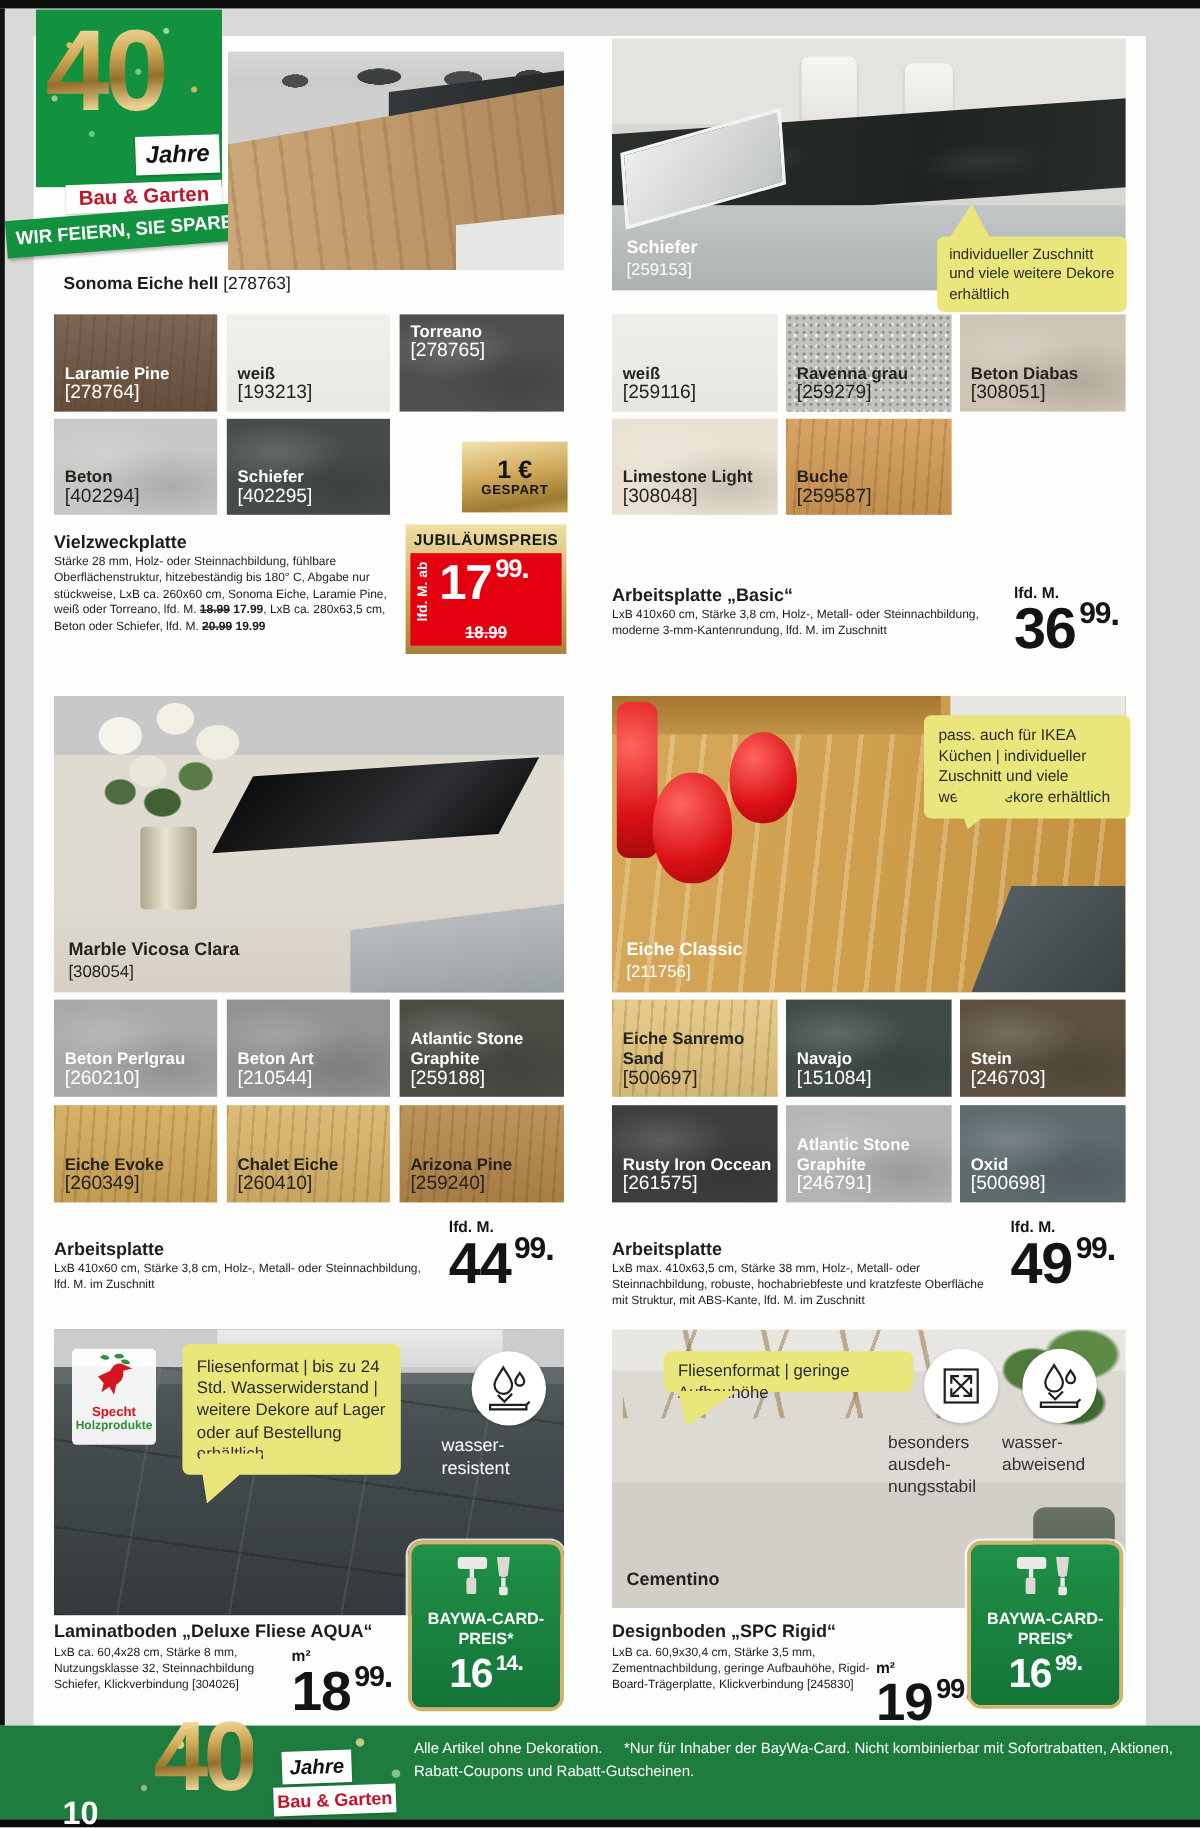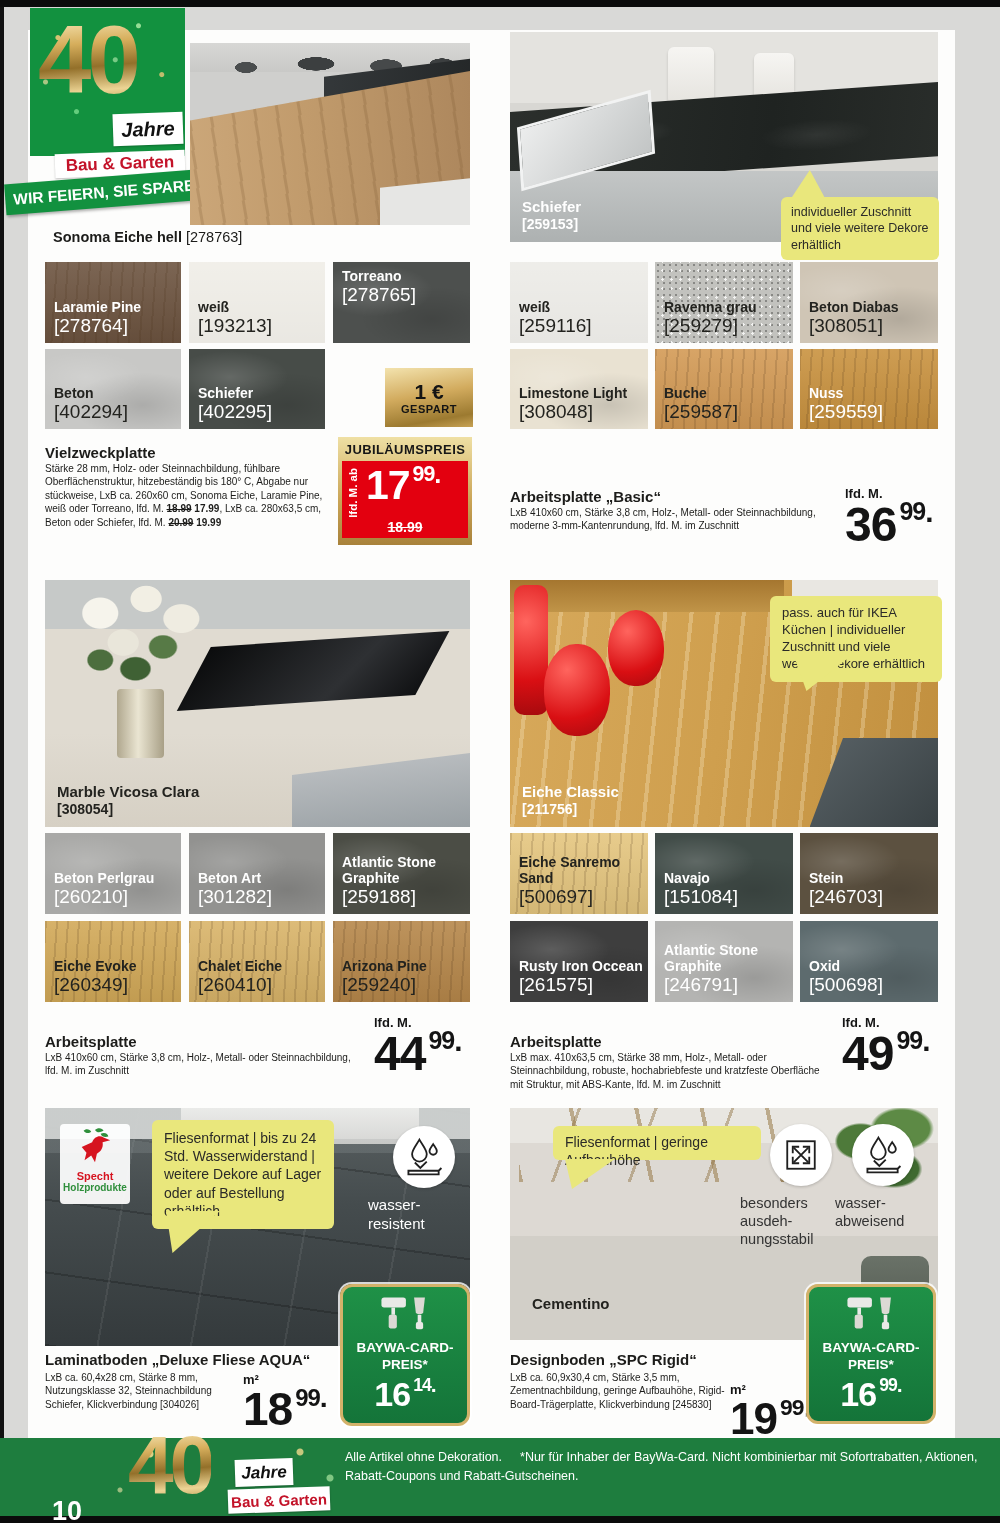--- a/index.html
+++ b/index.html
@@ -31,21 +31,21 @@
     font-weight:700;font-style:italic;font-size:20px;color:#111;}
   .brand-tag{left:55px;top:152px;width:130px;height:24px;transform:rotate(-2deg);
     font-weight:700;font-size:17px;color:#c31329;}
   .feier-banner{left:5px;top:176px;width:214px;height:31px;transform:rotate(-4.5deg);
     background:#12913f;color:#fff;font-weight:700;font-size:15.5px;
     display:flex;align-items:center;justify-content:center;box-shadow:1px 2px 3px rgba(0,0,0,.3);}
 
   
   .hero{overflow:hidden;}
   .hero-label{position:absolute;left:12px;bottom:9px;font-size:15px;font-weight:700;line-height:1.2;}
-  .hero-label .sku{display:block;font-weight:700;font-size:14px;}
+  .hero-label .sku{display:block;font-weight:400;font-size:14px;}
   .light{color:#fff;} .darktx{color:#23231f;}
 
   #hero1{left:190px;top:43px;width:280px;height:182px;background:linear-gradient(180deg,#d7d7d5 0%,#c9c9c7 16%,#cfcfcd 16%);}
   #hero1 .h1-appl{position:absolute;left:0;top:0;right:0;height:20%;background:
     radial-gradient(18px 9px at 20% 68%, #4a4d4e 60%, transparent 62%),
     radial-gradient(30px 11px at 45% 58%, #3c3f40 60%, transparent 62%),
     radial-gradient(26px 11px at 70% 64%, #46494a 60%, transparent 62%),
     radial-gradient(20px 9px at 90% 58%, #3c3f40 60%, transparent 62%);}
   #hero1 .h1-dark{position:absolute;right:-4%;top:13%;width:56%;height:26%;background:linear-gradient(100deg,#34383a,#232627);transform:skewY(-7deg);}
   #hero1 .h1-wood{position:absolute;left:-12%;right:-8%;top:30%;bottom:-18%;transform:rotate(-10deg);background:
@@ -112,21 +112,21 @@
     background:linear-gradient(180deg,#6a7268,#4c544b);}
 
   
   .bubble{background:#e9e77c;border-radius:6px;padding:9px 12px;font-size:14px;line-height:1.3;color:#2b2b28;}
   .bubble.small{font-size:12.5px;padding:7px 10px;}
   .pointer{background:#e9e77c;}
 
   
   .swatch{position:absolute;}
   .slbl{position:absolute;left:9px;bottom:6px;font-size:14px;font-weight:700;line-height:1.15;}
-  .slbl .ssku{display:block;font-weight:400;font-size:19px;}
+  .slbl .ssku{display:block;font-weight:400;font-size:16px;}
   .label-top .slbl{top:6px;bottom:auto;}
   .tx-wood{background-image:
     repeating-linear-gradient(94deg, rgba(70,45,20,.16) 0 2px, transparent 2px 11px),
     linear-gradient(180deg, rgba(255,255,255,.10), rgba(0,0,0,.08));}
   .tx-stone{background-image:
     radial-gradient(90px 40px at 30% 35%, rgba(255,255,255,.16), transparent 65%),
     radial-gradient(110px 50px at 72% 70%, rgba(0,0,0,.14), transparent 65%);}
   .tx-speck{background-image:
     radial-gradient(circle, rgba(90,90,86,.55) 1px, transparent 1.5px),
     radial-gradient(circle, rgba(255,255,255,.8) 1px, transparent 1.4px);
@@ -283,23 +283,20 @@
   </div>
   <div class="abs swatch tx-stone" style="left: 800px; top: 262px; width: 138px; height: 81px; background-color: rgb(207, 197, 181);">
     <div class="slbl darktx"><span>Beton Diabas</span><span class="ssku">[308051]</span></div>
   </div>
   <div class="abs swatch tx-stone" style="left: 510px; top: 349px; width: 138px; height: 80px; background-color: rgb(233, 226, 210);">
     <div class="slbl darktx"><span>Limestone Light</span><span class="ssku">[308048]</span></div>
   </div>
   <div class="abs swatch tx-wood" style="left: 655px; top: 349px; width: 138px; height: 80px; background-color: rgb(211, 154, 85);">
     <div class="slbl darktx"><span>Buche</span><span class="ssku">[259587]</span></div>
   </div>
-  <div class="abs swatch tx-wood" style="left: 800px; top: 349px; width: 138px; height: 80px; background-color: rgb(201, 146, 63);">
-    <div class="slbl light"><span>Nuss</span><span class="ssku">[259559]</span></div>
-  </div>
 
   <div class="abs sec-title" style="left:510px;top:488px;">Arbeitsplatte „Basic“</div>
   <div class="abs sec-desc" style="left:510px;top:506px;width:310px;">LxB 410x60 cm, Stärke 3,8 cm, Holz-, Metall- oder Steinnachbildung, moderne 3-mm-Kantenrundung, lfd. M. im Zuschnitt</div>
   <div class="abs price-block" style="left:845px;top:486px;">
     <div class="unit">lfd. M.</div>
     <div class="big">
       <span>36</span>
       <span class="frac">
           <span class="sup">99</span>
           <span class="dot"></span>
@@ -315,21 +312,21 @@
     <div class="hero-label darktx">
       <span>Marble Vicosa Clara</span>
       <span class="sku">[308054]</span>
     </div>
   </div>
 
   <div class="abs swatch tx-stone" style="left: 45px; top: 833px; width: 136px; height: 81px; background-color: rgb(169, 169, 167);">
     <div class="slbl light"><span>Beton Perlgrau</span><span class="ssku">[260210]</span></div>
   </div>
   <div class="abs swatch tx-stone" style="left: 189px; top: 833px; width: 136px; height: 81px; background-color: rgb(146, 146, 144);">
-    <div class="slbl light"><span>Beton Art</span><span class="ssku">[301282]</span></div>
+    <div class="slbl light"><span>Beton Art</span><span class="ssku">[210544]</span></div>
   </div>
   <div class="abs swatch tx-stone" style="left: 333px; top: 833px; width: 137px; height: 81px; background-color: rgb(75, 77, 69);">
     <div class="slbl light" style="width:115px;"><span>Atlantic Stone Graphite</span><span class="ssku">[259188]</span></div>
   </div>
   <div class="abs swatch tx-wood" style="left: 45px; top: 921px; width: 136px; height: 81px; background-color: rgb(210, 169, 88);">
     <div class="slbl darktx"><span>Eiche Evoke</span><span class="ssku">[260349]</span></div>
   </div>
   <div class="abs swatch tx-wood" style="left: 189px; top: 921px; width: 136px; height: 81px; background-color: rgb(217, 180, 105);">
     <div class="slbl darktx"><span>Chalet Eiche</span><span class="ssku">[260410]</span></div>
   </div>
@@ -453,21 +450,21 @@
             <span class="dot"></span>
           </span>
       </span>
     </div>
   </div>
 
   <div class="abs hero" id="hero6">
     <div class="h6-legs"></div>
     <div class="h6-plant"></div>
     <div class="h6-pot"></div>
-    <div class="hero-label darktx" style="bottom:27px;margin-left:10px;">
+    <div class="hero-label darktx" style="bottom:14px;">
       <span>Cementino</span>
     </div>
   </div>
   <div class="abs bubble" style="left:553px;top:1126px;width:208px;height:34px;box-sizing:border-box;padding:7px 12px;">Fliesenformat | geringe Aufbauhöhe</div>
   <div class="abs pointer" style="left:565px;top:1159px;width:50px;height:30px;clip-path:polygon(0 0,100% 0,14% 100%);"></div>
   <div class="abs info-circle" style="left:770px;top:1124px;width:62px;height:62px;">
     <svg width="44" height="44" viewBox="0 0 48 48" fill="none" stroke="#1f1f1f" stroke-width="2">
       <rect x="9" y="9" width="30" height="30"></rect>
       <path d="M16 32L32 16M16 16l16 16"></path>
       <path d="M15 22v-7h7M26 15h7v7M15 26v7h7M33 26v7h-7"></path>

